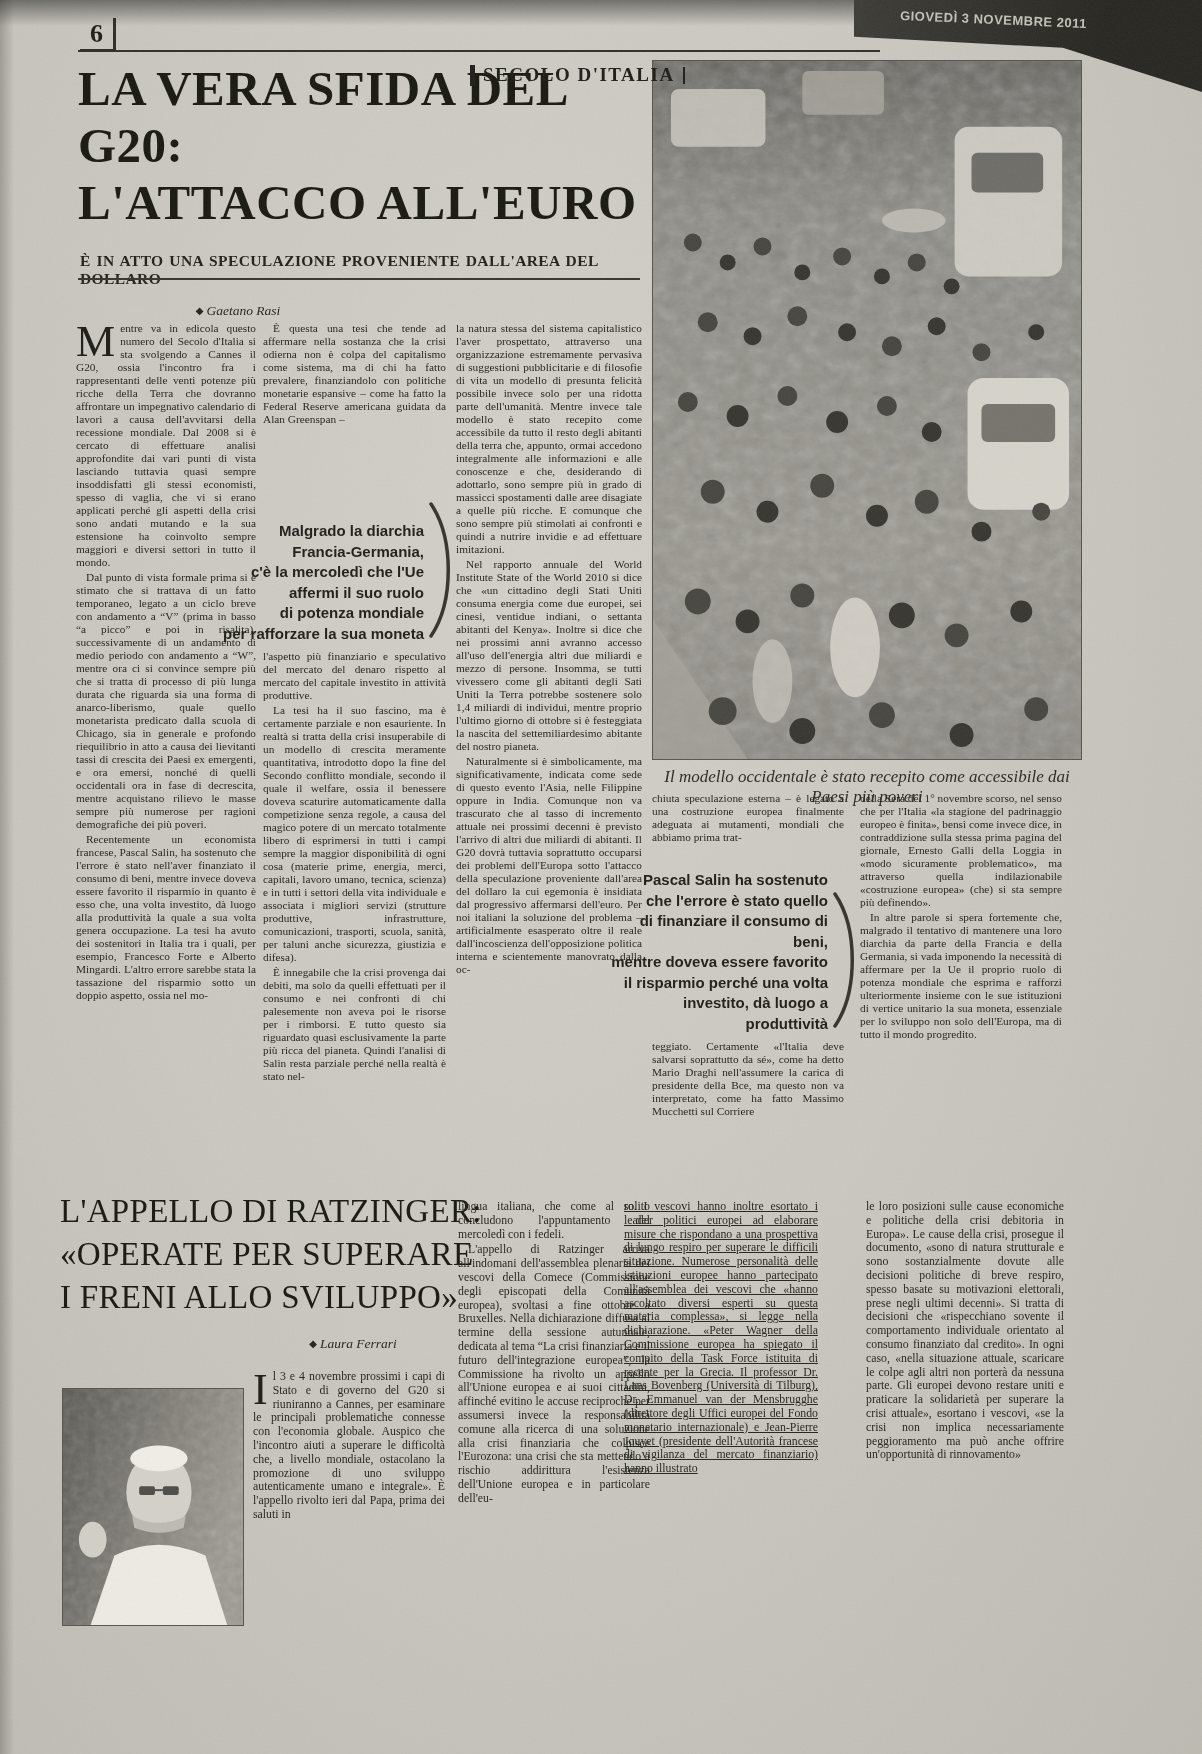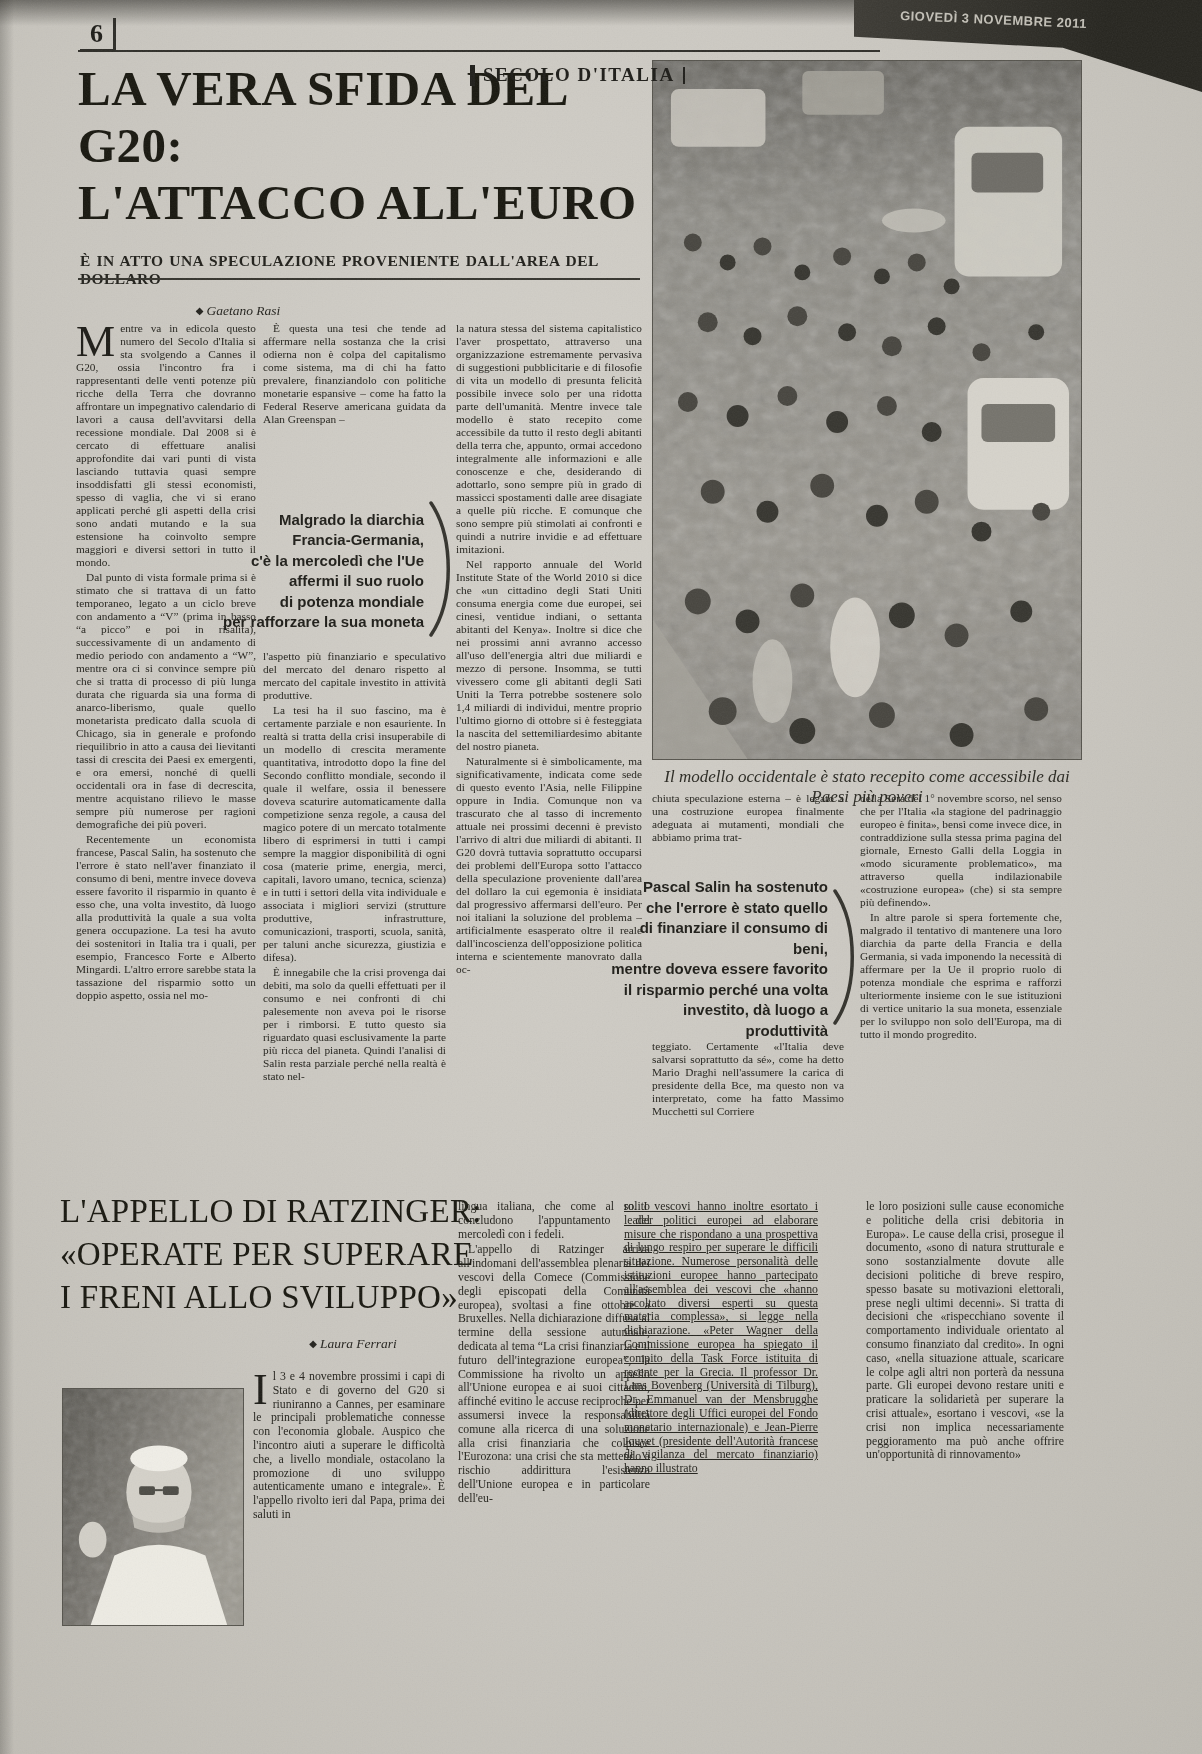--- a/index.html
+++ b/index.html
@@ -54,21 +54,21 @@
   .c5   { left:860px; top:792px;  width:202px; height:352px; }
 
   .col2nd { font-size:11.8px; line-height:13.8px;margin-top:8px; }
   .cA { left:253px; top:1362px; width:192px; height:292px; }
   .cB { left:458px; top:1192px; width:192px; height:462px; }
   .cC { left:624px; top:1192px; width:194px; height:462px;text-decoration:underline; }
   .cD { left:866px; top:1192px; width:198px; height:462px; }
 
   .dropcap { float:left; font-size:44px; line-height:36px; padding:2px 5px 0 0; color:#1c1b16; }
 
-  .pullquote { position:absolute; display:flex; align-items:center; z-index:2; }
+  .pullquote { position:absolute; display:flex; align-items:flex-end; z-index:2; }
   .pq1 { left:212px; top:498px; width:246px; height:146px; }
   .pq2 { left:606px; top:884px; width:256px; height:150px; }
   .pq-text { flex:1; text-align:right; font-family:"Liberation Sans",sans-serif; font-weight:bold;
     font-size:15px; line-height:20.5px; color:#1e1d18; }
   .pq-bracket { width:30px; margin-left:4px; }
 
   .photo-frame { position:absolute; border:1px solid #55534c; background:#85837d; overflow:hidden; }
   .photo1 { left:652px; top:60px; width:430px; height:700px; }
   .pope   { left:62px;  top:1388px; width:182px; height:238px; }
   .photo-frame svg { display:block; width:100%; height:100%; }

